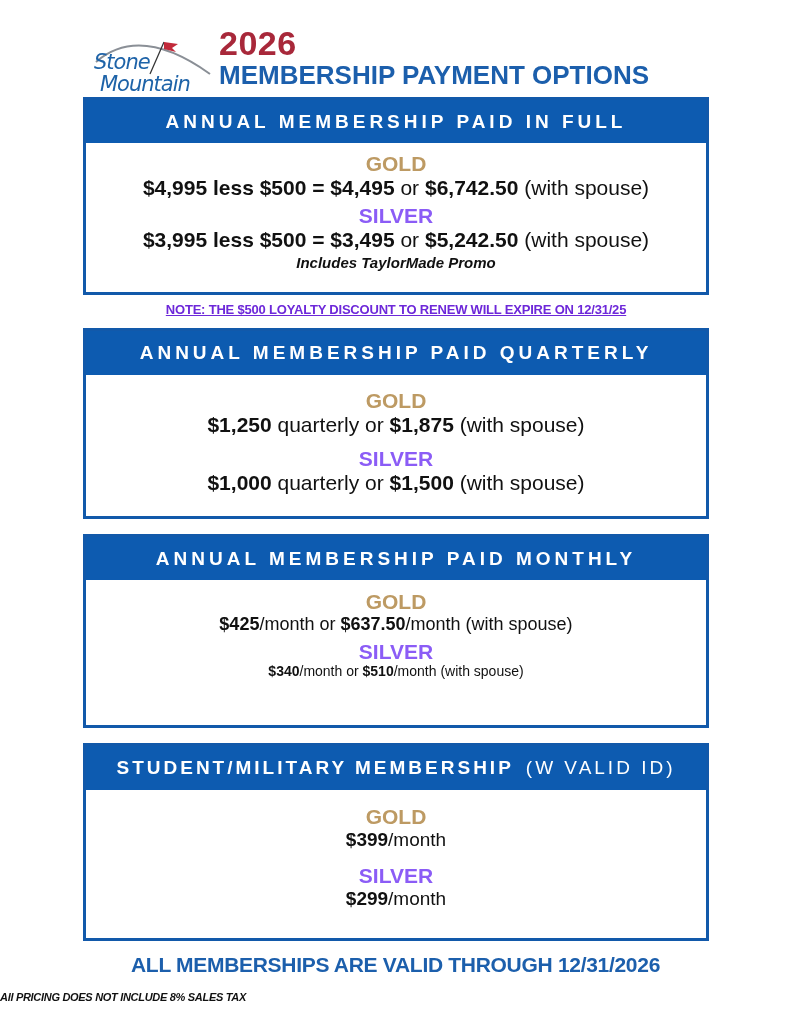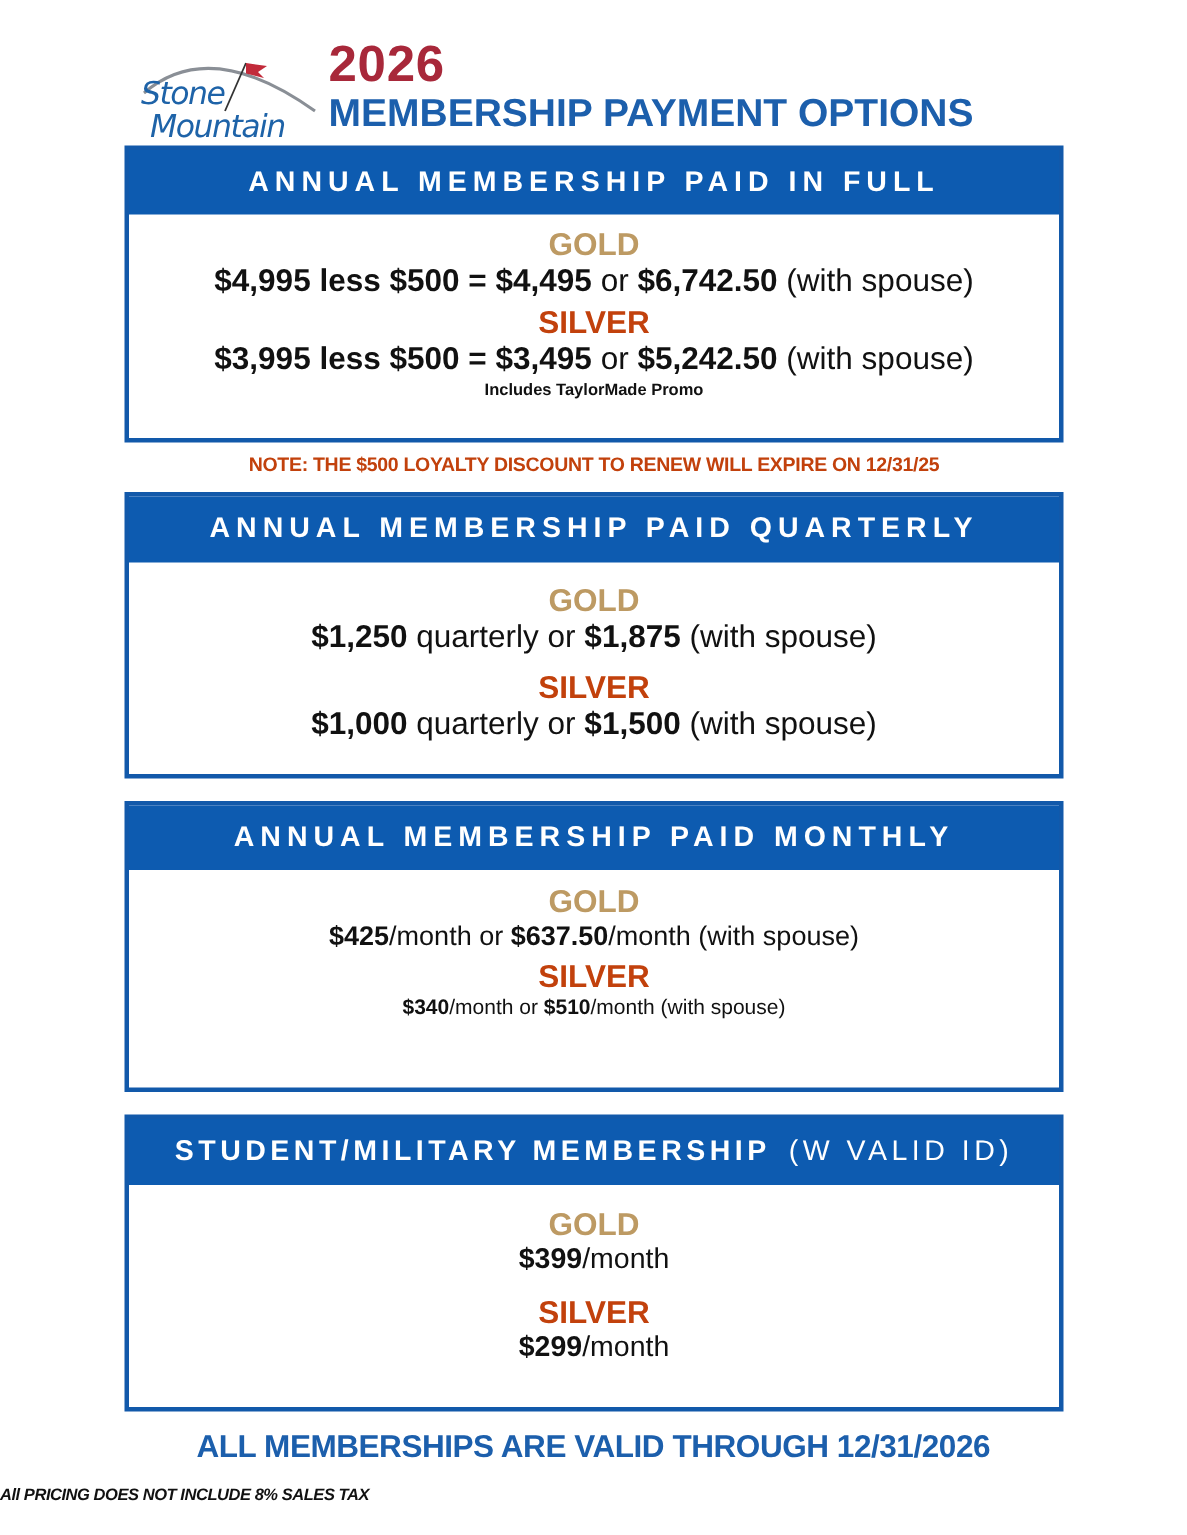--- a/index.html
+++ b/index.html
@@ -16,27 +16,27 @@
   .title-year { position: absolute; left: 219px; top: 26px; font-family: "Liberation Sans", sans-serif; font-weight: bold; font-size: 34px; color: #a8283a; line-height: 1; letter-spacing: 0.5px; }
   .title-main { position: absolute; left: 219px; top: 62px; font-family: "Liberation Sans", sans-serif; font-weight: bold; font-size: 26px; color: #1c5fac; line-height: 1; letter-spacing: 0px; }
 
   
   .section { position: absolute; left: 83px; width: 626px; border: 3px solid #1259aa; background: #fff; }
   .section-header { background: #0d5bb0; color: #fff; text-align: center; font-weight: bold; font-size: 19px; letter-spacing: 4px; display: flex; align-items: center; justify-content: center; }
   .section-header .thin { font-weight: normal; letter-spacing: 3px; margin-left: 12px; }
   .section-body { text-align: center; }
 
   .tier-gold { color: #bd9a63; font-weight: bold; font-size: 21px; line-height: 1.1; }
-  .tier-silver { color: #c2410c; font-weight: bold; font-size: 21px; line-height: 1.1; }
+  .tier-silver { color: #8b5cf6; font-weight: bold; font-size: 21px; line-height: 1.1; }
   .price-line { font-size: 21px; color: #111; line-height: 1.25; white-space: nowrap; }
   .price-line b { font-weight: bold; }
   .price-line .norm { font-weight: normal; }
-  .promo { font-weight: bold; font-size: 11px; color: #111; }
+  .promo { font-style: italic; font-weight: bold; font-size: 15px; color: #111; }
 
-  .note { position: absolute; left: 83px; width: 626px; top: 302px; text-align: center; font-weight: bold; font-size: 13px; color: #c2410c; letter-spacing: -0.2px; }
+  .note { position: absolute; left: 83px; width: 626px; top: 302px; text-align: center; font-weight: bold; font-size: 13px; color: #6d28d9; letter-spacing: -0.2px; text-decoration: underline; }
 
   .footer-main { position: absolute; left: 0; width: 791px; top: 953px; text-align: center; font-weight: bold; font-size: 21px; color: #1c5fac; letter-spacing: -0.3px; }
   .footer-tax { position: absolute; left: 0; width: 791px; top: 991px; text-align: left; font-style: italic; font-weight: bold; font-size: 11px; color: #111; letter-spacing: -0.3px; }
 </style>
 </head>
 <body>
 
 <div class="logo">
   <svg width="125" height="78" viewBox="0 0 125 78">
     <path d="M6 30 Q 50 -8 120 42" stroke="#8a8f96" stroke-width="2" fill="none"></path>

